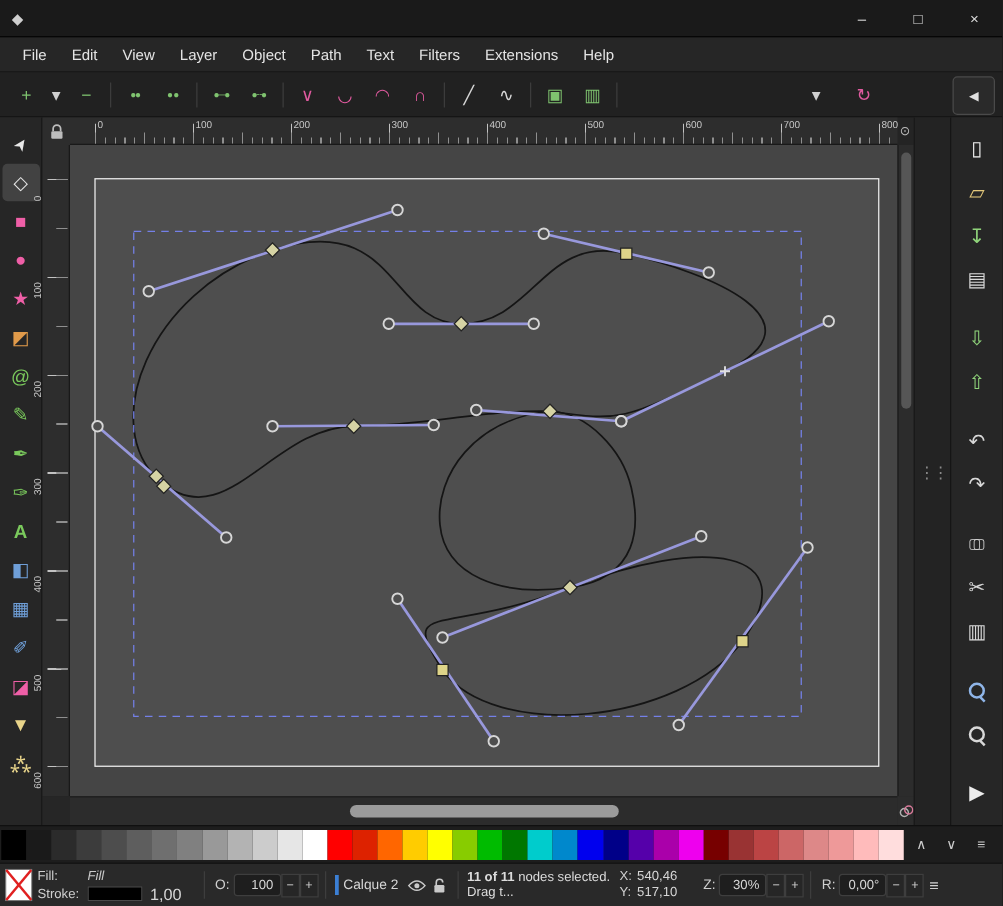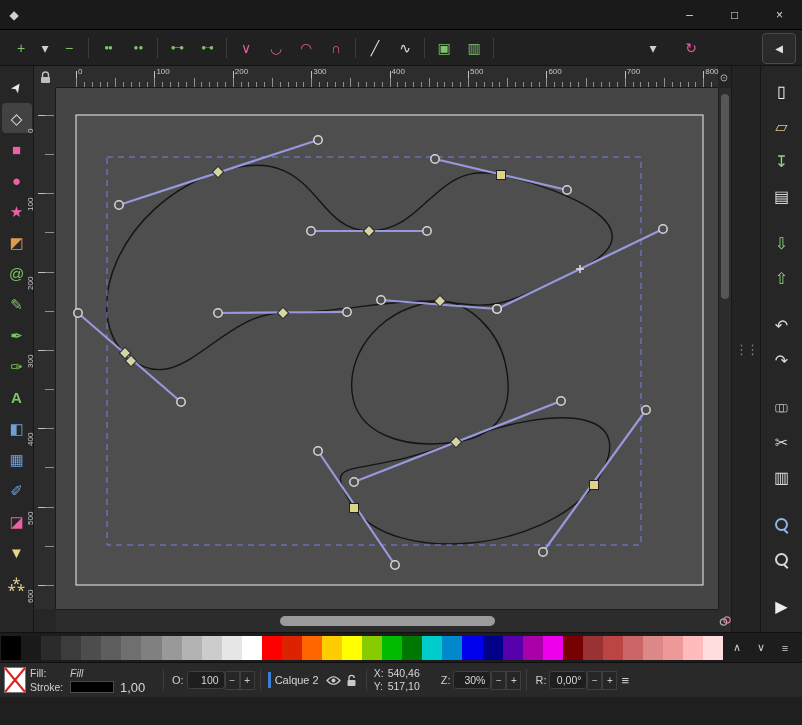--- a/index.html
+++ b/index.html
@@ -103,20 +103,32 @@
 
   <div class="titlebar" data-name="titlebar">
     <span class="win-icon" data-name="inkscape-logo-icon">◆</span>
     <div class="win-controls" data-name="window-controls">
       <span class="win-btn" data-name="minimize-button">–</span>
       <span class="win-btn" data-name="maximize-button">□</span>
       <span class="win-btn" data-name="close-button">×</span>
     </div>
   </div>
 
+  <div class="menubar" id="menubar" data-name="menu-bar">
+      <div class="menu-item" data-name="menu-file">File</div>
+      <div class="menu-item" data-name="menu-edit">Edit</div>
+      <div class="menu-item" data-name="menu-view">View</div>
+      <div class="menu-item" data-name="menu-layer">Layer</div>
+      <div class="menu-item" data-name="menu-object">Object</div>
+      <div class="menu-item" data-name="menu-path">Path</div>
+      <div class="menu-item" data-name="menu-text">Text</div>
+      <div class="menu-item" data-name="menu-filters">Filters</div>
+      <div class="menu-item" data-name="menu-extensions">Extensions</div>
+      <div class="menu-item" data-name="menu-help">Help</div>
+    </div>
 
   <div class="toolbar" id="toolbar" data-name="node-tool-toolbar">
     <div class="tb-btn" data-name="insert-node-button">
         <span class="tb-glyph" data-name="insert-node-icon" style="color: rgb(127, 195, 111);">+</span>
       </div>
       <div class="tb-btn narrow" data-name="insert-node-dropdown-button">
         <span class="tb-glyph" data-name="insert-node-dropdown-icon" style="color: rgb(207, 207, 207);">▾</span>
       </div>
       <div class="tb-btn" data-name="delete-node-button">
         <span class="tb-glyph" data-name="delete-node-icon" style="color: rgb(127, 195, 111);">−</span>
@@ -451,20 +463,21 @@
         <circle cx="7.5" cy="5.5" r="2" fill="#c9c9c9"></circle>
       </svg>
     </span>
     <span class="sb-icon" data-name="layer-lock-toggle">
       <svg width="12" height="13" viewBox="0 0 12 13" data-name="unlock-icon">
         <path d="M3 6 V4 a2.6 2.6 0 0 1 5.2 0" fill="none" stroke="#c9c9c9" stroke-width="1.3"></path>
         <rect x="1.5" y="6" width="8" height="6" rx="1" fill="#c9c9c9"></rect>
       </svg>
     </span>
     <div class="sb-sep" data-name="statusbar-separator"></div>
+    <div class="sb-message" data-name="status-message"><b>11 of 11</b><span data-name="status-message-text"> nodes selected. Drag t...</span></div>
     <div class="coords" data-name="pointer-coordinates">
       <div><span class="c-label" data-name="x-label">X:</span><span data-name="pointer-x-value">540,46</span></div>
       <div><span class="c-label" data-name="y-label">Y:</span><span data-name="pointer-y-value">517,10</span></div>
     </div>
     <span class="sb-label" data-name="zoom-label">Z:</span>
     <span class="sb-box" data-name="zoom-input">30%</span>
     <span class="sb-mini" data-name="zoom-decrease-button">−</span>
     <span class="sb-mini" data-name="zoom-increase-button">+</span>
     <div class="sb-sep" data-name="statusbar-separator"></div>
     <span class="sb-label" data-name="rotation-label">R:</span>

